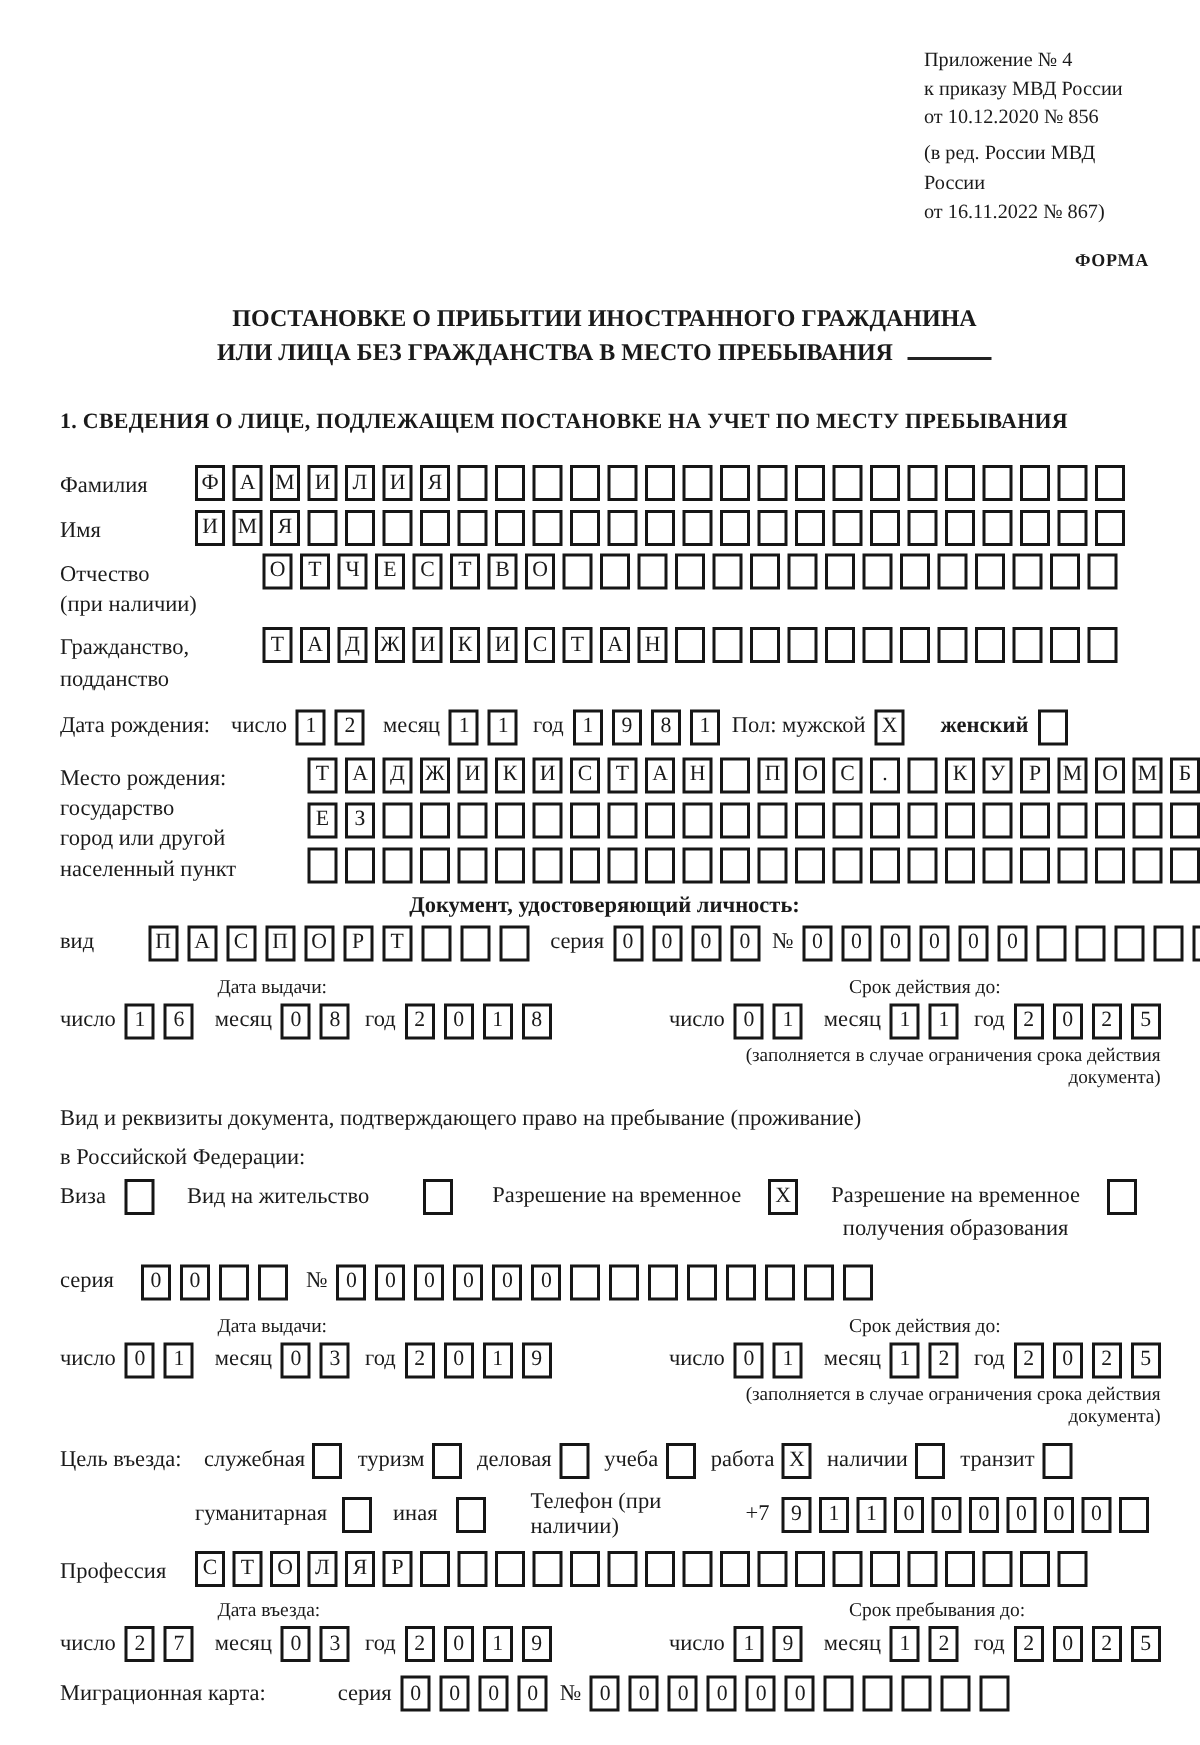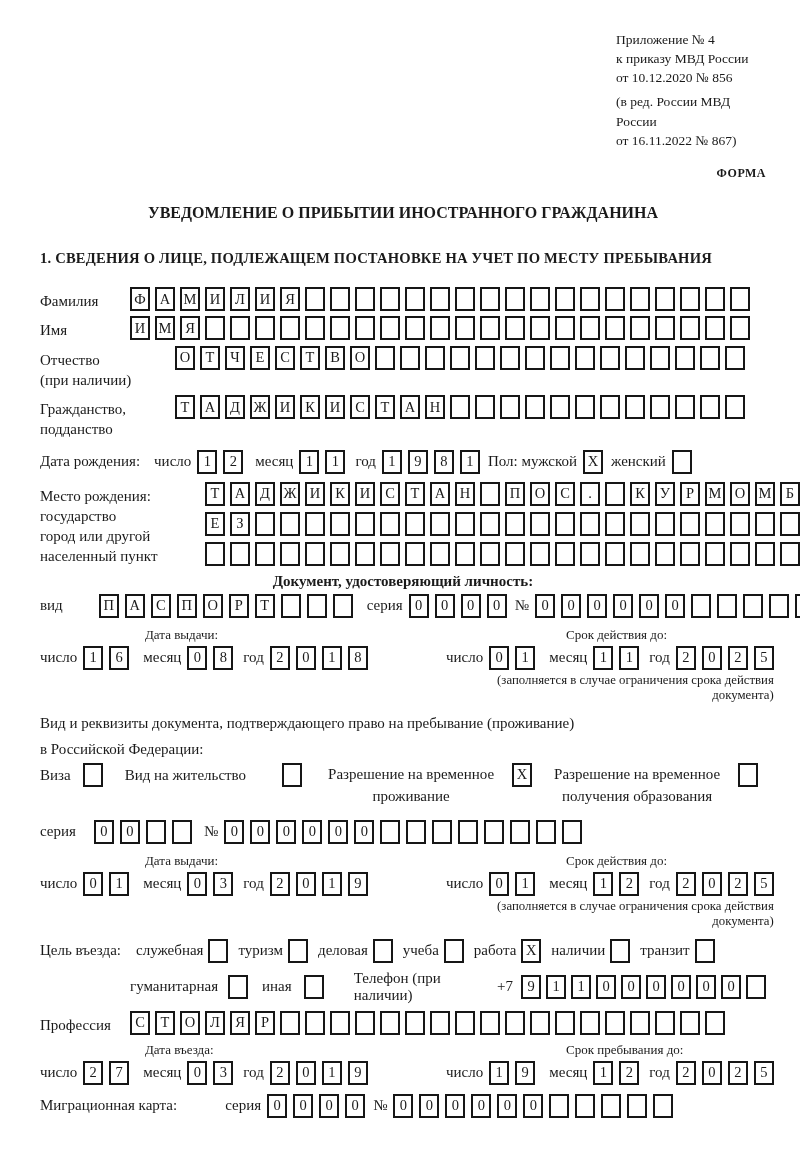--- a/index.html
+++ b/index.html
@@ -73,21 +73,24 @@
     <div>от 10.12.2020 № 856</div>
     <div class="annex-note">
       <div>(в ред. России МВД России</div>
       <div>от 16.11.2022 № 867)</div>
     </div>
   </div>
 
   <div class="forma">ФОРМА</div>
 
   <div class="title">
-    <div>УВЕДОМЛЕНИЕ О ПРИБЫТИИ ИНОСТРАННОГО ГРАЖДАНИНА</div>
+    <div>ПОСТАНОВКЕ О ПРИБЫТИИ ИНОСТРАННОГО ГРАЖДАНИНА</div>
+    <div>
+      <span>ИЛИ ЛИЦА БЕЗ ГРАЖДАНСТВА В МЕСТО ПРЕБЫВАНИЯ</span><span class="uline"></span>
+    </div>
   </div>
 
   <div class="sec1">1. СВЕДЕНИЯ О ЛИЦЕ, ПОДЛЕЖАЩЕМ ПОСТАНОВКЕ НА УЧЕТ ПО МЕСТУ ПРЕБЫВАНИЯ</div>
 
   <div class="frow" style="margin-top:20px;">
     <div class="lbl w90">Фамилия</div>
     <div class="cells">
         <span class="cell">Ф</span>
         <span class="cell">А</span>
         <span class="cell">М</span>
@@ -227,21 +230,21 @@
     <div class="cells">
         <span class="cell">1</span>
         <span class="cell">9</span>
         <span class="cell">8</span>
         <span class="cell">1</span>
       </div>
     <span class="t" style="margin-left:8px;">Пол: мужской</span>
     <div class="cells">
         <span class="cell">X</span>
       </div>
-    <span class="t" style="margin-left:8px;">женский</span>
+    <span class="t" style="margin-left:24px;font-weight:bold;">женский</span>
     <div class="cells">
         <span class="cell"></span>
       </div>
   </div>
 
   <div class="frow" style="margin-top:8px;">
     <div class="lbl w165">
       <div>Место рождения:</div>
       <div>государство</div>
       <div>город или другой</div>
@@ -428,21 +431,20 @@
     </div>
     <div class="inl" style="margin-left:22px;">
       <span style="padding-top:4px;">Вид на жительство</span>
       <div class="cells" style="margin-left:28px;">
           <span class="cell"></span>
         </div>
     </div>
     <div class="inl" style="margin-left:26px;">
       <div class="ctext">
         <div>Разрешение на временное</div>
-        <div>проживание</div>
       </div>
       <div class="cells" style="margin-left:10px;">
           <span class="cell">X</span>
         </div>
     </div>
     <div class="inl" style="margin-left:22px;">
       <div class="ctext">
         <div>Разрешение на временное</div>
         <div>получения образования</div>
       </div>

